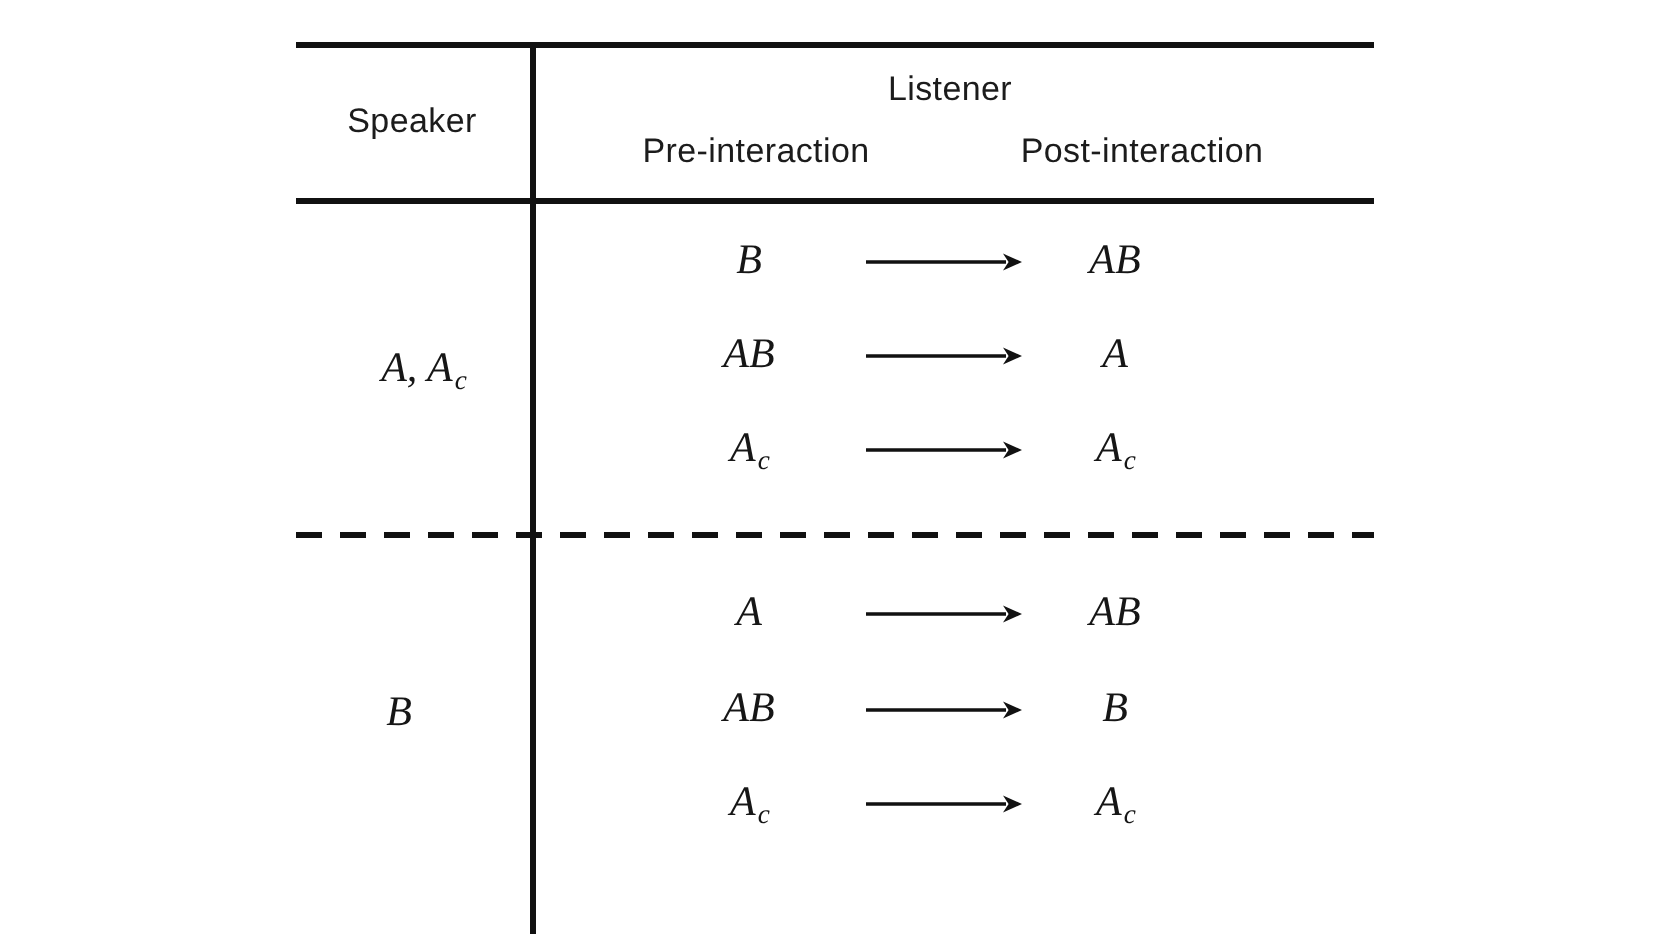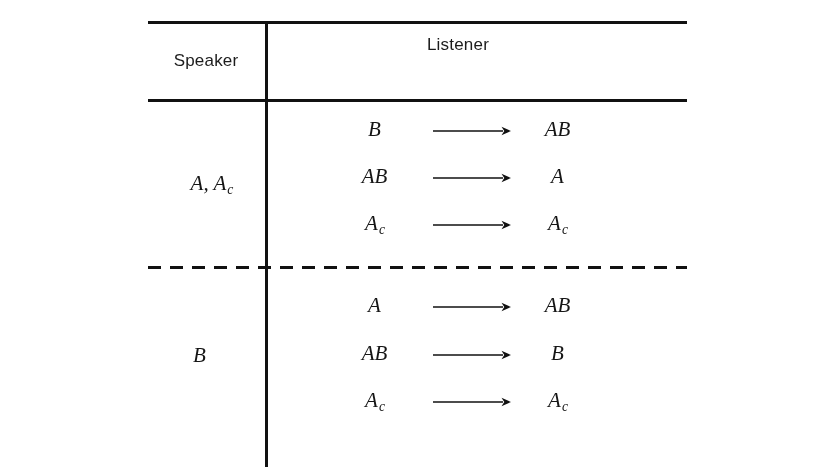--- a/index.html
+++ b/index.html
@@ -83,21 +83,23 @@
 <body>
 
 <div class="canvas">
   <div class="table">
 
     <div class="vline"></div>
     <div class="hsep"></div>
     <div class="dashed"></div>
 
     <span class="pin hdr" style="left:58px; top:37px">Speaker</span>
-    <span class="pin hdr" style="left:310px; top:21px">Listener</span>
+    <span class="pin hdr" style="left:327px; top:21px">Listener</span>
+    <span class="pin hdr" style="left:230px; top:52px">Pre-interaction</span>
+    <span class="pin hdr" style="left:423px; top:52px">Post-interaction</span>
 
     <span class="pin math" style="left:64px; top:161px"><span>A, A</span><sub class="msub">c</sub></span>
 
     <div class="row" style="top:107px">
       <span class="pin math" style="left:227px"><span>B</span><sub class="msub"></sub></span>
       <span class="pin arrow-wrap" style="left:324px">
         <svg width="78" height="12" viewBox="0 0 78 12">
             <line x1="0" y1="6" x2="70" y2="6" stroke="#111111" stroke-width="1.7"></line>
             <path d="M68.5,1.8 L78,6 L68.5,10.2 L71.3,6 Z" fill="#111111"></path>
           </svg>

